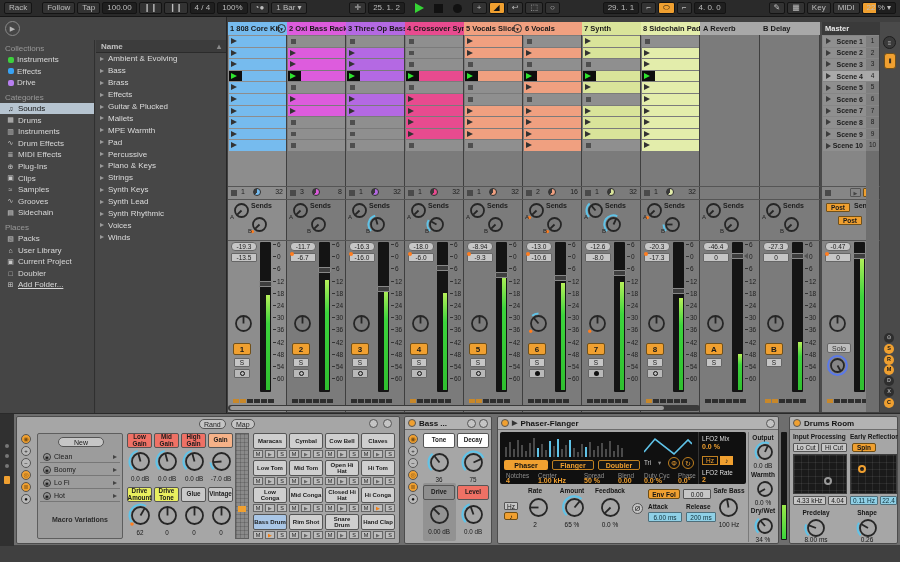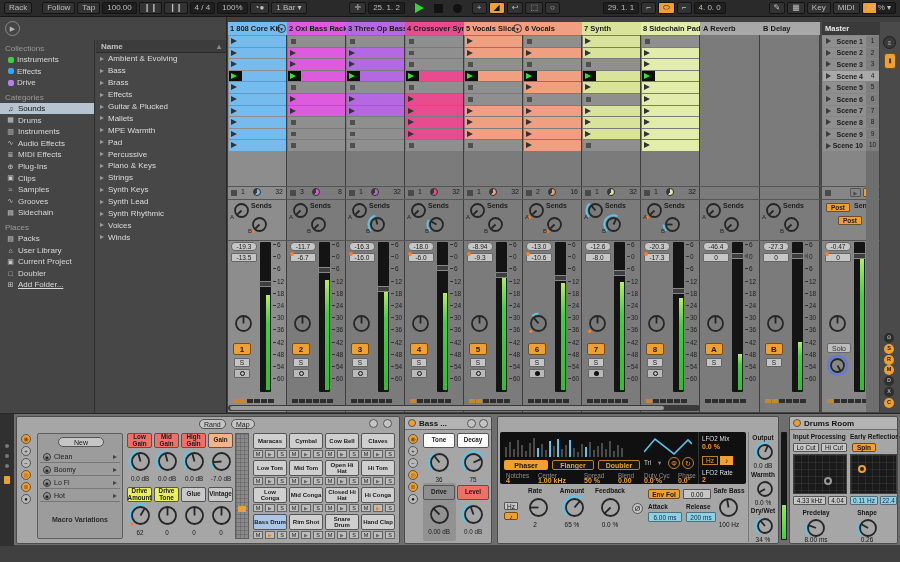--- a/index.html
+++ b/index.html
@@ -133,21 +133,21 @@
         <div class="bitem">
           <span class="ic">▦</span>
           <span>Drums</span>
         </div>
         <div class="bitem">
           <span class="ic">▥</span>
           <span>Instruments</span>
         </div>
         <div class="bitem">
           <span class="ic">∿</span>
-          <span>Audio Effects</span>
+          <span>Drum Effects</span>
         </div>
         <div class="bitem">
           <span class="ic">≣</span>
           <span>MIDI Effects</span>
         </div>
         <div class="bitem">
           <span class="ic">⊕</span>
           <span>Plug-Ins</span>
         </div>
         <div class="bitem">
@@ -1477,20 +1477,26 @@
         <div class="hdrbox" style="left: 52px; top: 68px; width: 32px; background: rgb(239, 113, 101);">Level</div>
         <div style="position: absolute; left: 56px; top: 85px; width: 25px; height: 25px;"><svg width="25" height="25">
             <path d="M4.7 20.3A11 11 0 0 1 8.7 2.2" fill="none" stroke="#5fc3e8" stroke-width="2"></path>
             <circle cx="12.5" cy="12.5" r="8.5" fill="none" stroke="#262626" stroke-width="1.8"></circle>
             <line x1="12.5" y1="12.5" x2="9.8" y2="5.0" stroke="#262626" stroke-width="1.8"></line>
           </svg></div>
         <div style="position: absolute; left: 51px; top: 111px; width: 34px; text-align: center; font-size: 6.3px;">0.0 dB</div>
       </div>
 
     <div class="dev" id="phaser" style="left:497px;width:282px">
+      <div class="dtitle">
+        <span class="led"></span>
+        <span style="color:#333;font-size:7px">▶</span>
+        <span>Phaser-Flanger</span>
+        <span class="circ" style="margin-left:auto"></span>
+      </div>
       <div class="bpanel" style="left:2px;top:15px;width:246px;height:52px">
         <div class="spec" id="spectrum" style="left:5px;top:3px;width:124px;height:22px">
             <i style="height: 10px;"></i>
             <i style="height: 15px;"></i>
             <i style="height: 8px;"></i>
             <i style="height: 17px;"></i>
             <i style="height: 12px;"></i>
             <i style="height: 6px;"></i>
             <i style="height: 14px;"></i>
             <i style="height: 19px;"></i>

